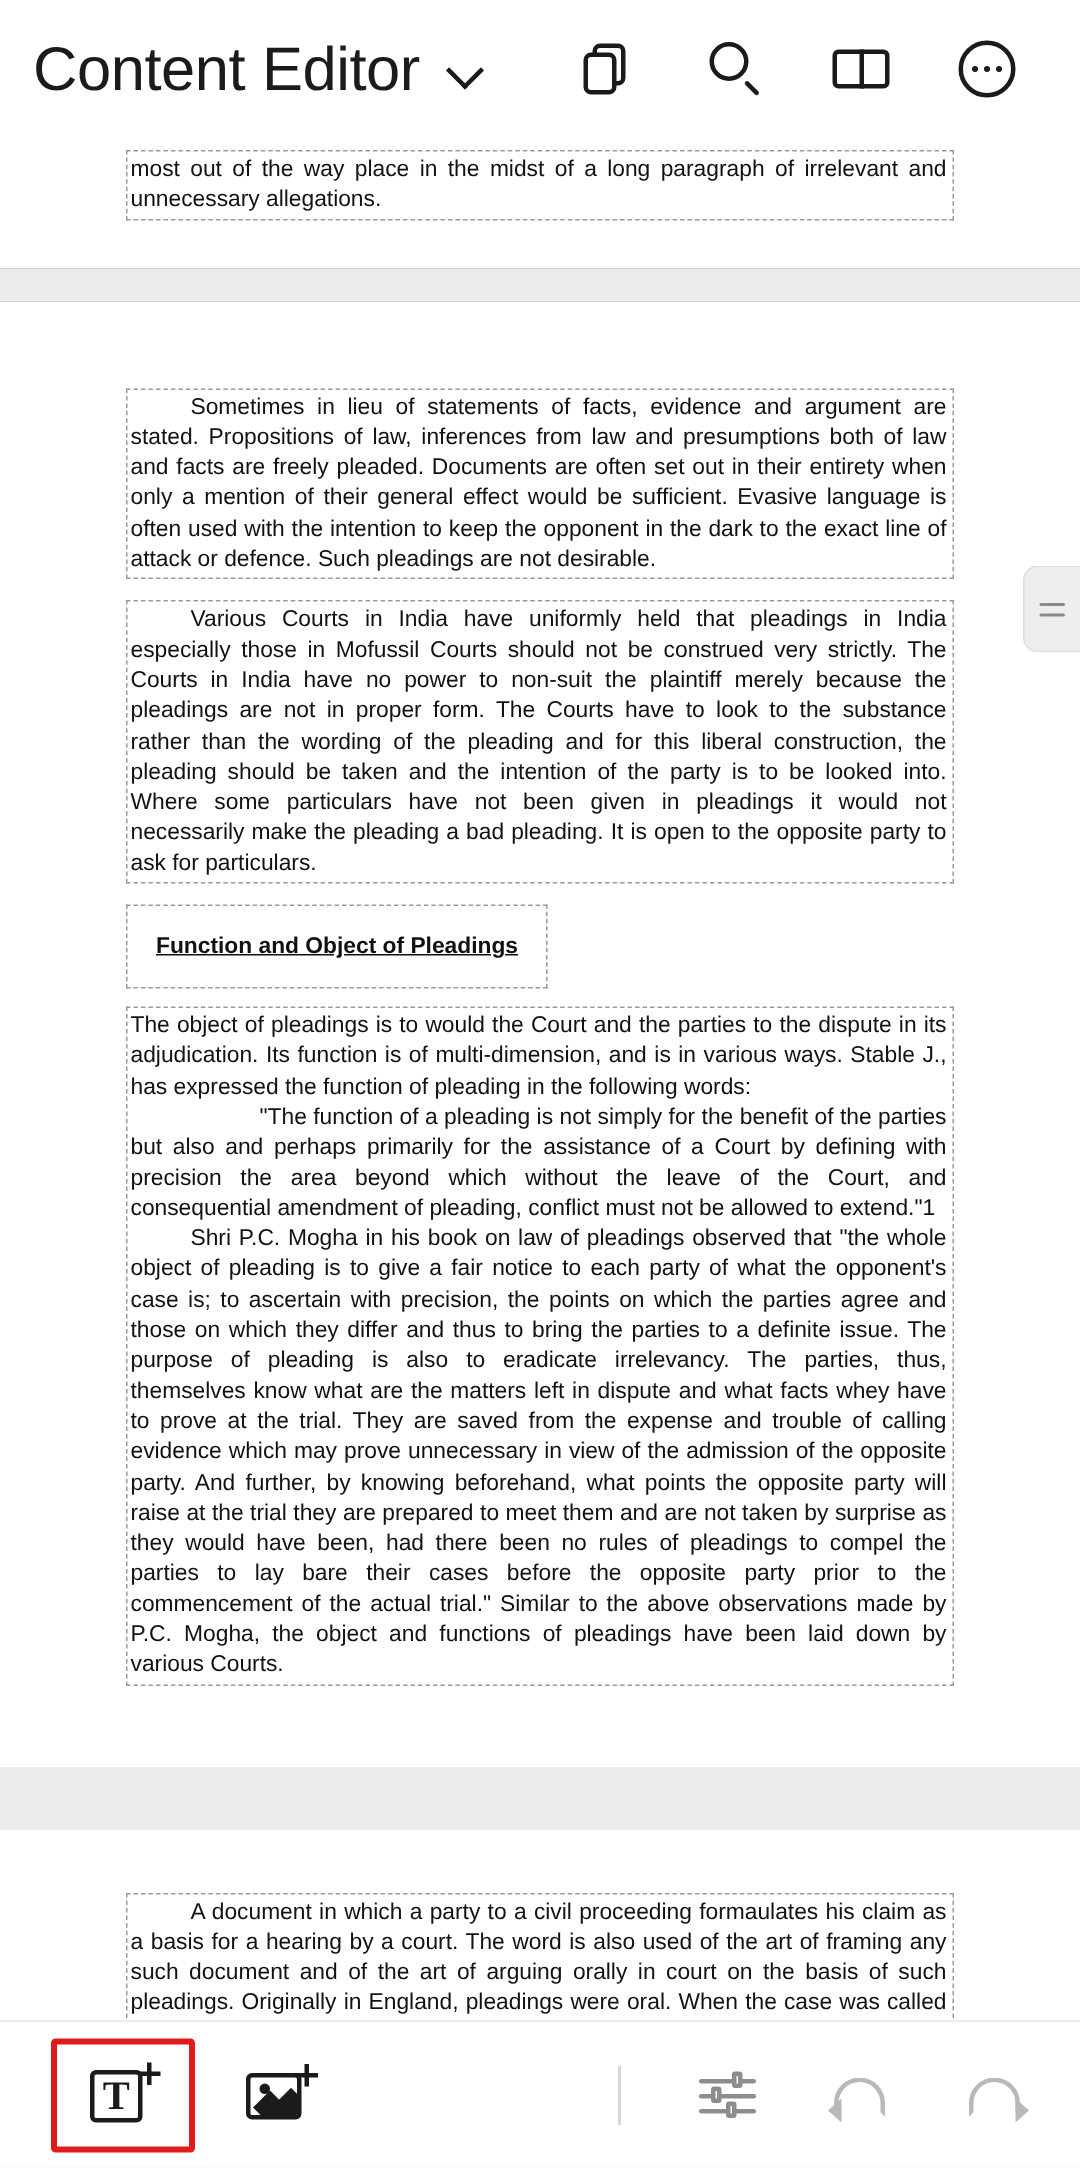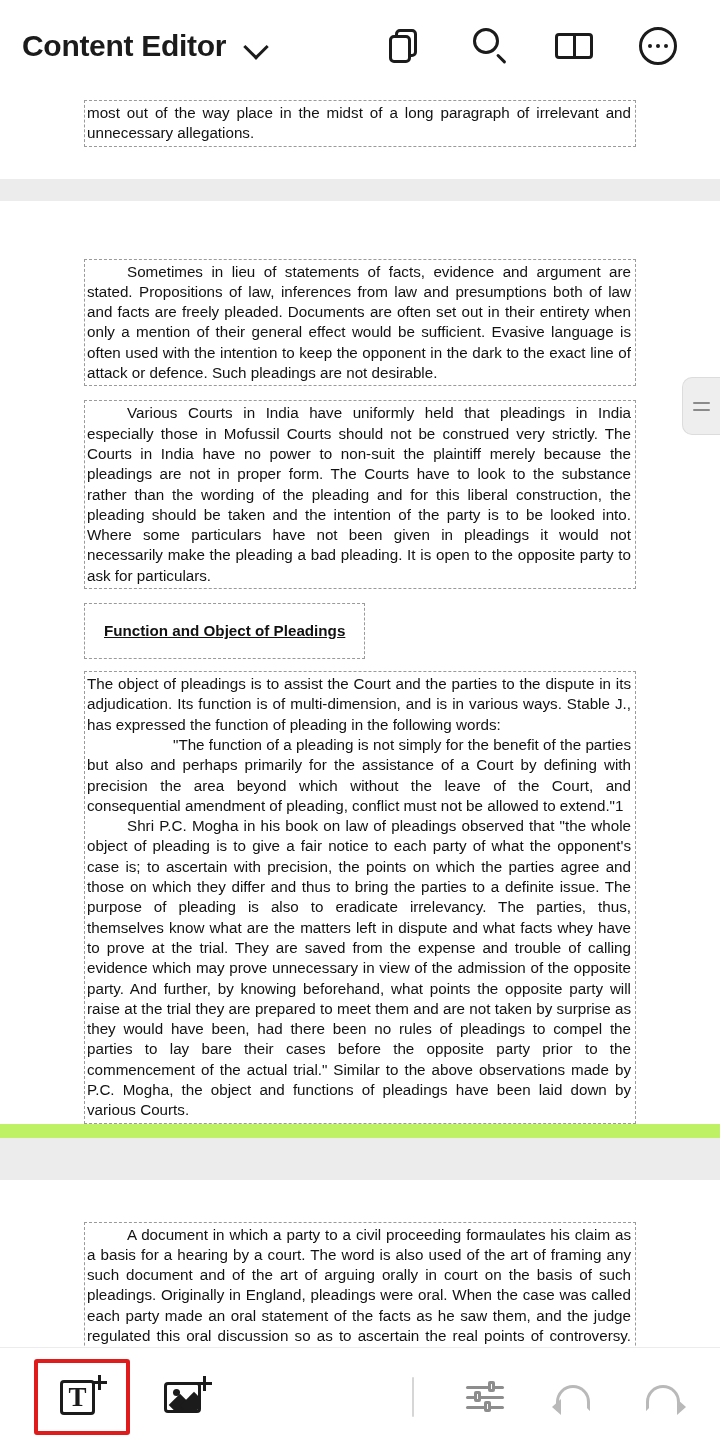--- a/index.html
+++ b/index.html
@@ -18,22 +18,22 @@
     position: absolute;
     top: 0; left: 0;
     width: 720px; height: 92px;
     background: #ffffff;
     display: flex;
     align-items: center;
     padding: 0 22px;
     z-index: 20;
   }
   .title {
-    font-size: 30px;
-    font-weight: bold;
+    font-size: 41px;
+    font-weight: normal;
     color: #1b1b1b;
     letter-spacing: -0.3px;
     white-space: nowrap;
   }
   .chev {
     margin-left: 18px;
     width: 26px; height: 26px;
     position: relative;
     flex: 0 0 auto;
   }
@@ -110,21 +110,21 @@
     width: 4px; height: 4px; background: #1b1b1b; border-radius: 50%;
     display: block;
   }
 
   
   .viewport {
     position: absolute;
     top: 92px; left: 0;
     width: 720px;
     height: 1255px;
-    background: #bef264;
+    background: #0369a1;
     overflow: hidden;
   }
 
   .page {
     background: #ffffff;
     width: 720px;
     position: relative;
     padding: 0 84px;
   }
   .page.first { padding-top: 8px; padding-bottom: 18px; }
@@ -335,36 +335,36 @@
 <div class="viewport">
 
   <div class="page first">
     <div class="tblock">
       <p class="para">most out of the way place in the midst of a long paragraph of irrelevant and unnecessary allegations.</p>
     </div>
   </div>
 
   <div class="gap"></div>
 
-  <div class="page" style="padding-top:58px; ">
+  <div class="page" style="padding-top:58px; padding-bottom:40px;">
 
     <div class="tblock">
       <p class="para"><span class="ind"></span><span>Sometimes in lieu of statements of facts, evidence and argument are stated. Propositions of law, inferences from law and presumptions both of law and facts are freely pleaded. Documents are often set out in their entirety when only a mention of their general effect would be sufficient. Evasive language is often used with the intention to keep the opponent in the dark to the exact line of attack or defence. Such pleadings are not desirable.</span></p>
     </div>
 
     <div class="tblock">
       <p class="para"><span class="ind"></span><span>Various Courts in India have uniformly held that pleadings in India especially those in Mofussil Courts should not be construed very strictly. The Courts in India have no power to non-suit the plaintiff merely because the pleadings are not in proper form. The Courts have to look to the substance rather than the wording of the pleading and for this liberal construction, the pleading should be taken and the intention of the party is to be looked into. Where some particulars have not been given in pleadings it would not necessarily make the pleading a bad pleading. It is open to the opposite party to ask for particulars.</span></p>
     </div>
 
     <div class="hblock">
       <div class="heading">Function and Object of Pleadings</div>
     </div>
 
     <div class="tblock">
-      <p class="para">The object of pleadings is to assist the Court and the parties to the dispute in its adjudication. Its function is of multi-dimension, and is in various ways. Stable J., has expressed the function of pleading in the following words:</p>
+      <p class="para">The object of pleadings is to would the Court and the parties to the dispute in its adjudication. Its function is of multi-dimension, and is in various ways. Stable J., has expressed the function of pleading in the following words:</p>
       <p class="para"><span class="ind-big"></span><span>"The function of a pleading is not simply for the benefit of the parties but also and perhaps primarily for the assistance of a Court by defining with precision the area beyond which without the leave of the Court, and consequential amendment of pleading, conflict must not be allowed to extend."1</span></p>
       <p class="para"><span class="ind"></span><span>Shri P.C. Mogha in his book on law of pleadings observed that "the whole object of pleading is to give a fair notice to each party of what the opponent's case is; to ascertain with precision, the points on which the parties agree and those on which they differ and thus to bring the parties to a definite issue. The purpose of pleading is also to eradicate irrelevancy. The parties, thus, themselves know what are the matters left in dispute and what facts whey have to prove at the trial. They are saved from the expense and trouble of calling evidence which may prove unnecessary in view of the admission of the opposite party. And further, by knowing beforehand, what points the opposite party will raise at the trial they are prepared to meet them and are not taken by surprise as they would have been, had there been no rules of pleadings to compel the parties to lay bare their cases before the opposite party prior to the commencement of the actual trial." Similar to the above observations made by P.C. Mogha, the object and functions of pleadings have been laid down by various Courts.</span></p>
     </div>
 
   </div>
 
   <div class="gap" style="height:42px;"></div>
 
   <div class="page" style="padding-top:42px; padding-bottom:40px;">
     <div class="tblock">

